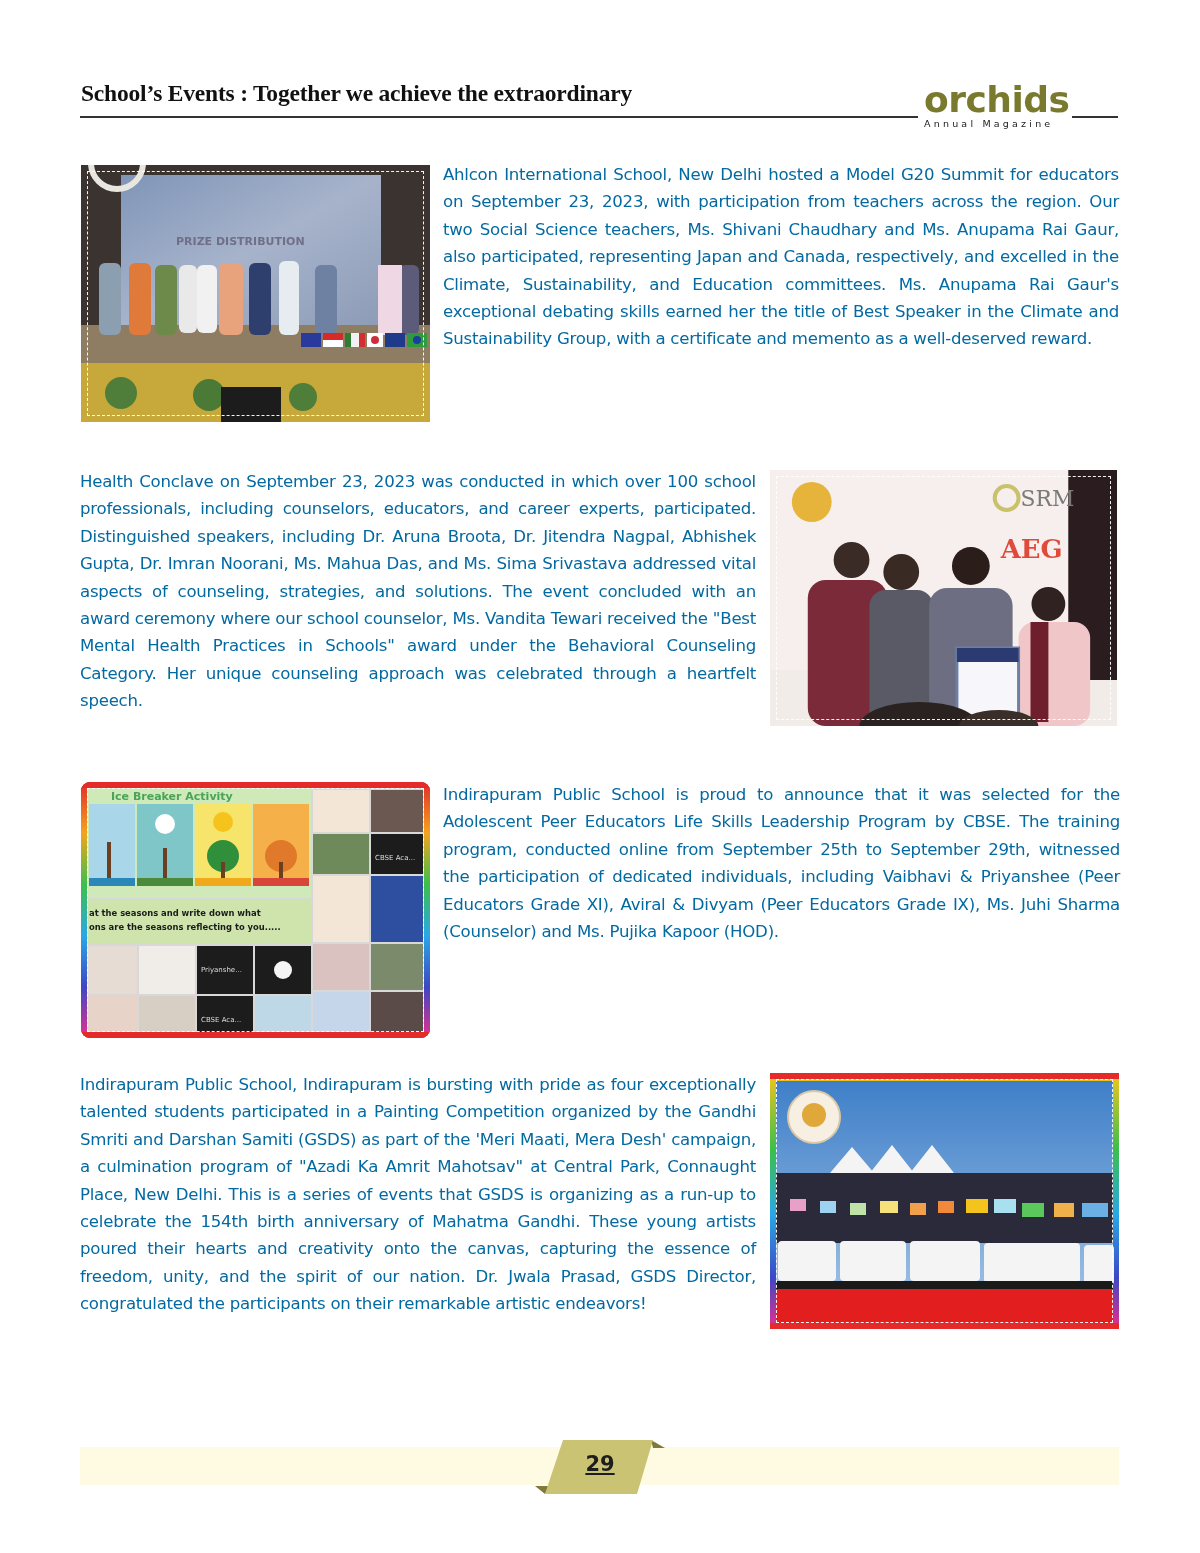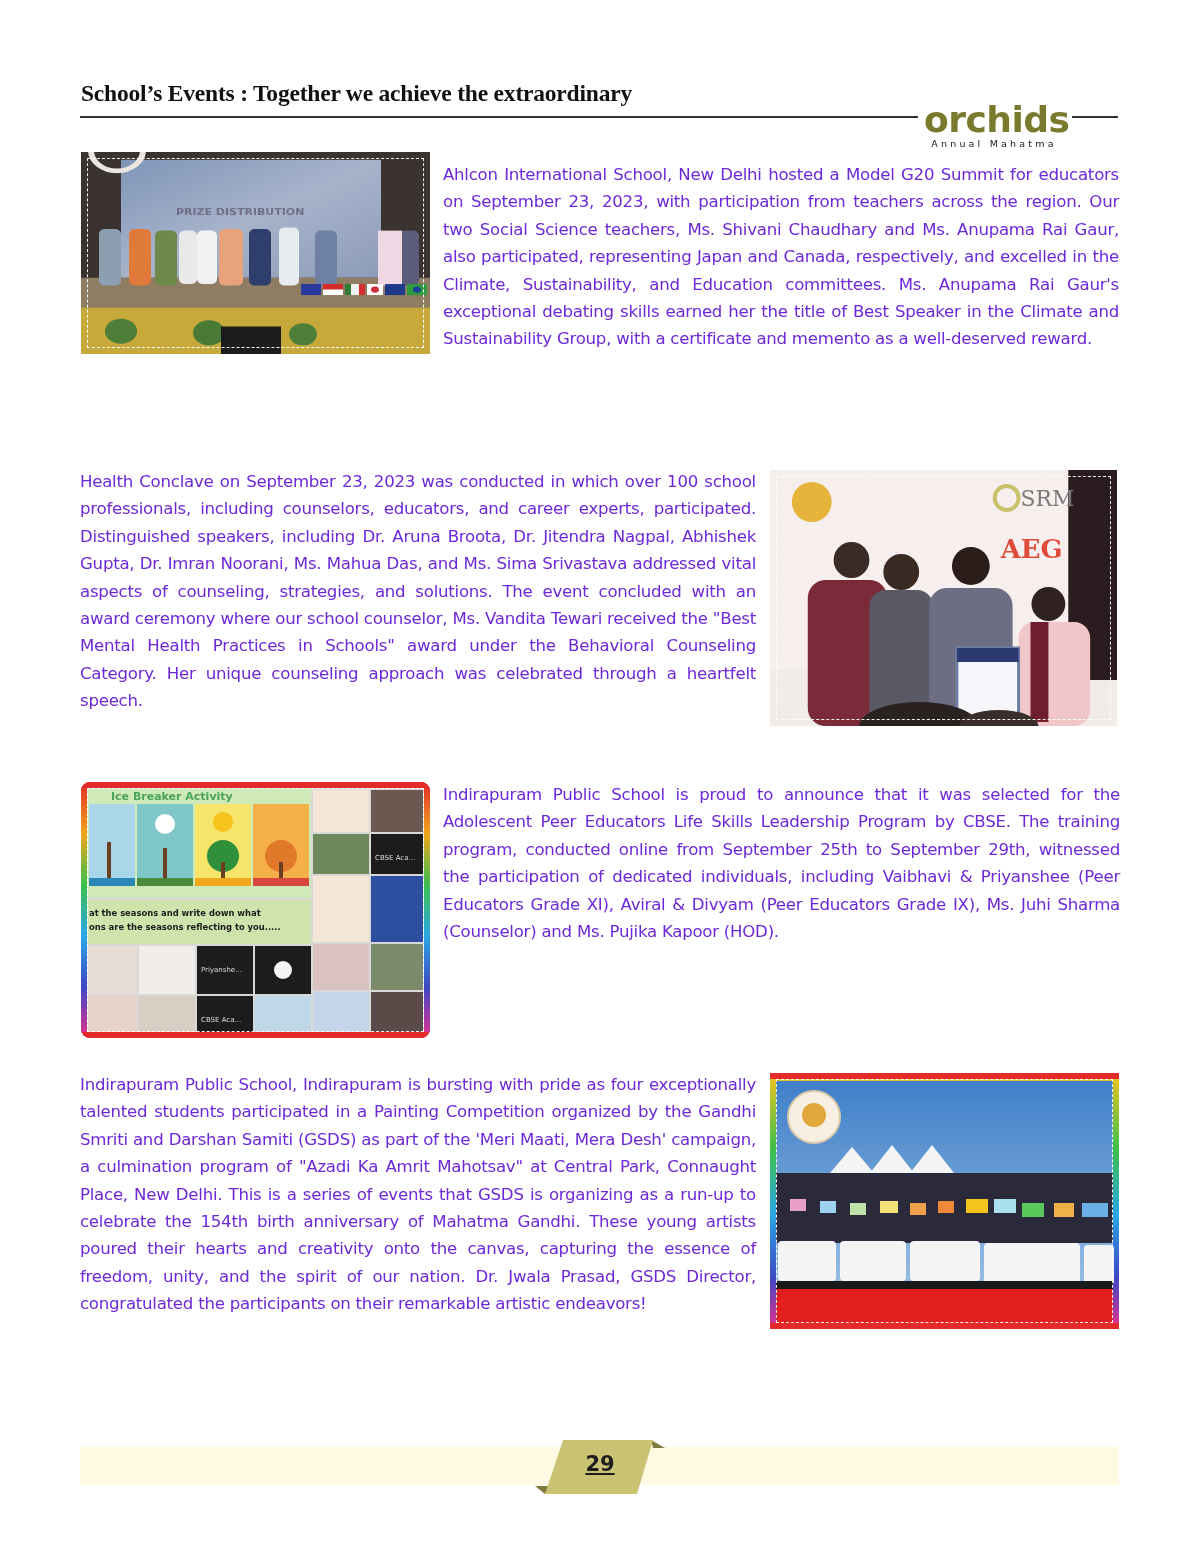--- a/index.html
+++ b/index.html
@@ -11,34 +11,34 @@
     font-family: Liberation Serif, serif; font-weight: bold;
     font-size: 23.5px; letter-spacing: -0.2px; color: #111;
   }
   .header-rule {
     position: absolute; left: 80px; top: 116px; width: 838px; height: 2px; background: #333;
   }
   .header-rule-right {
     position: absolute; left: 1072px; top: 116px; width: 46px; height: 2px; background: #333;
   }
   .brand {
-    position: absolute; left: 924px; top: 102px; width: 140px; text-align: center;
+    position: absolute; left: 924px; top: 82px; width: 140px; 
   }
   .brand-name {
     font-family: "DejaVu Sans", sans-serif; font-weight: bold; font-size: 36px;
     color: #7a7a2e; line-height: 36px; letter-spacing: -0.5px;
   }
   .brand-sub {
     font-family: "DejaVu Sans", sans-serif; font-size: 9.5px; letter-spacing: 3.2px;
     color: #222; line-height: 12px; margin-top: 0px;
   }
 
   .para {
     position: absolute; font-family: "DejaVu Sans", sans-serif;
-    font-size: 16.6px; line-height: 27.4px; text-align: justify; color: #6d28d9;
+    font-size: 16.6px; line-height: 27.4px; text-align: justify; color: #0369a1;
     letter-spacing: -0.25px;
   }
 
   .photo {
     position: absolute; overflow: hidden; background: #444;
   }
   .photo .dash {
     position: absolute; left: 6px; top: 6px; right: 6px; bottom: 6px;
     border: 1.5px dashed rgba(255,255,255,0.95); pointer-events: none; z-index: 5;
   }
@@ -56,24 +56,24 @@
   }
 </style>
 </head>
 <body>
 
 <div class="page-title">School’s Events : Together we achieve the extraordinary</div>
 <div class="header-rule"></div>
 <div class="header-rule-right"></div>
 <div class="brand">
   <div class="brand-name">orchids</div>
-  <div class="brand-sub">Annual Mahatma</div>
-</div>
-
-<div class="photo" style="left:81px; top:152px; width:349px; height:202px;">
+  <div class="brand-sub">Annual Magazine</div>
+</div>
+
+<div class="photo" style="left:81px; top:165px; width:349px; height:257px;">
   <svg viewBox="0 0 349 257" preserveAspectRatio="none">
     <defs>
       <linearGradient id="scr1" x1="0" y1="0" x2="1" y2="1">
         <stop offset="0" stop-color="#7f95b8"></stop>
           <stop offset="0.5" stop-color="#a7b3cb"></stop>
           <stop offset="1" stop-color="#8d9cb7"></stop>
       </linearGradient>
     </defs>
     <rect x="0" y="0" width="349" height="257" fill="#3a3330"></rect>
     <rect x="40" y="10" width="260" height="150" fill="url(#scr1)"></rect>

